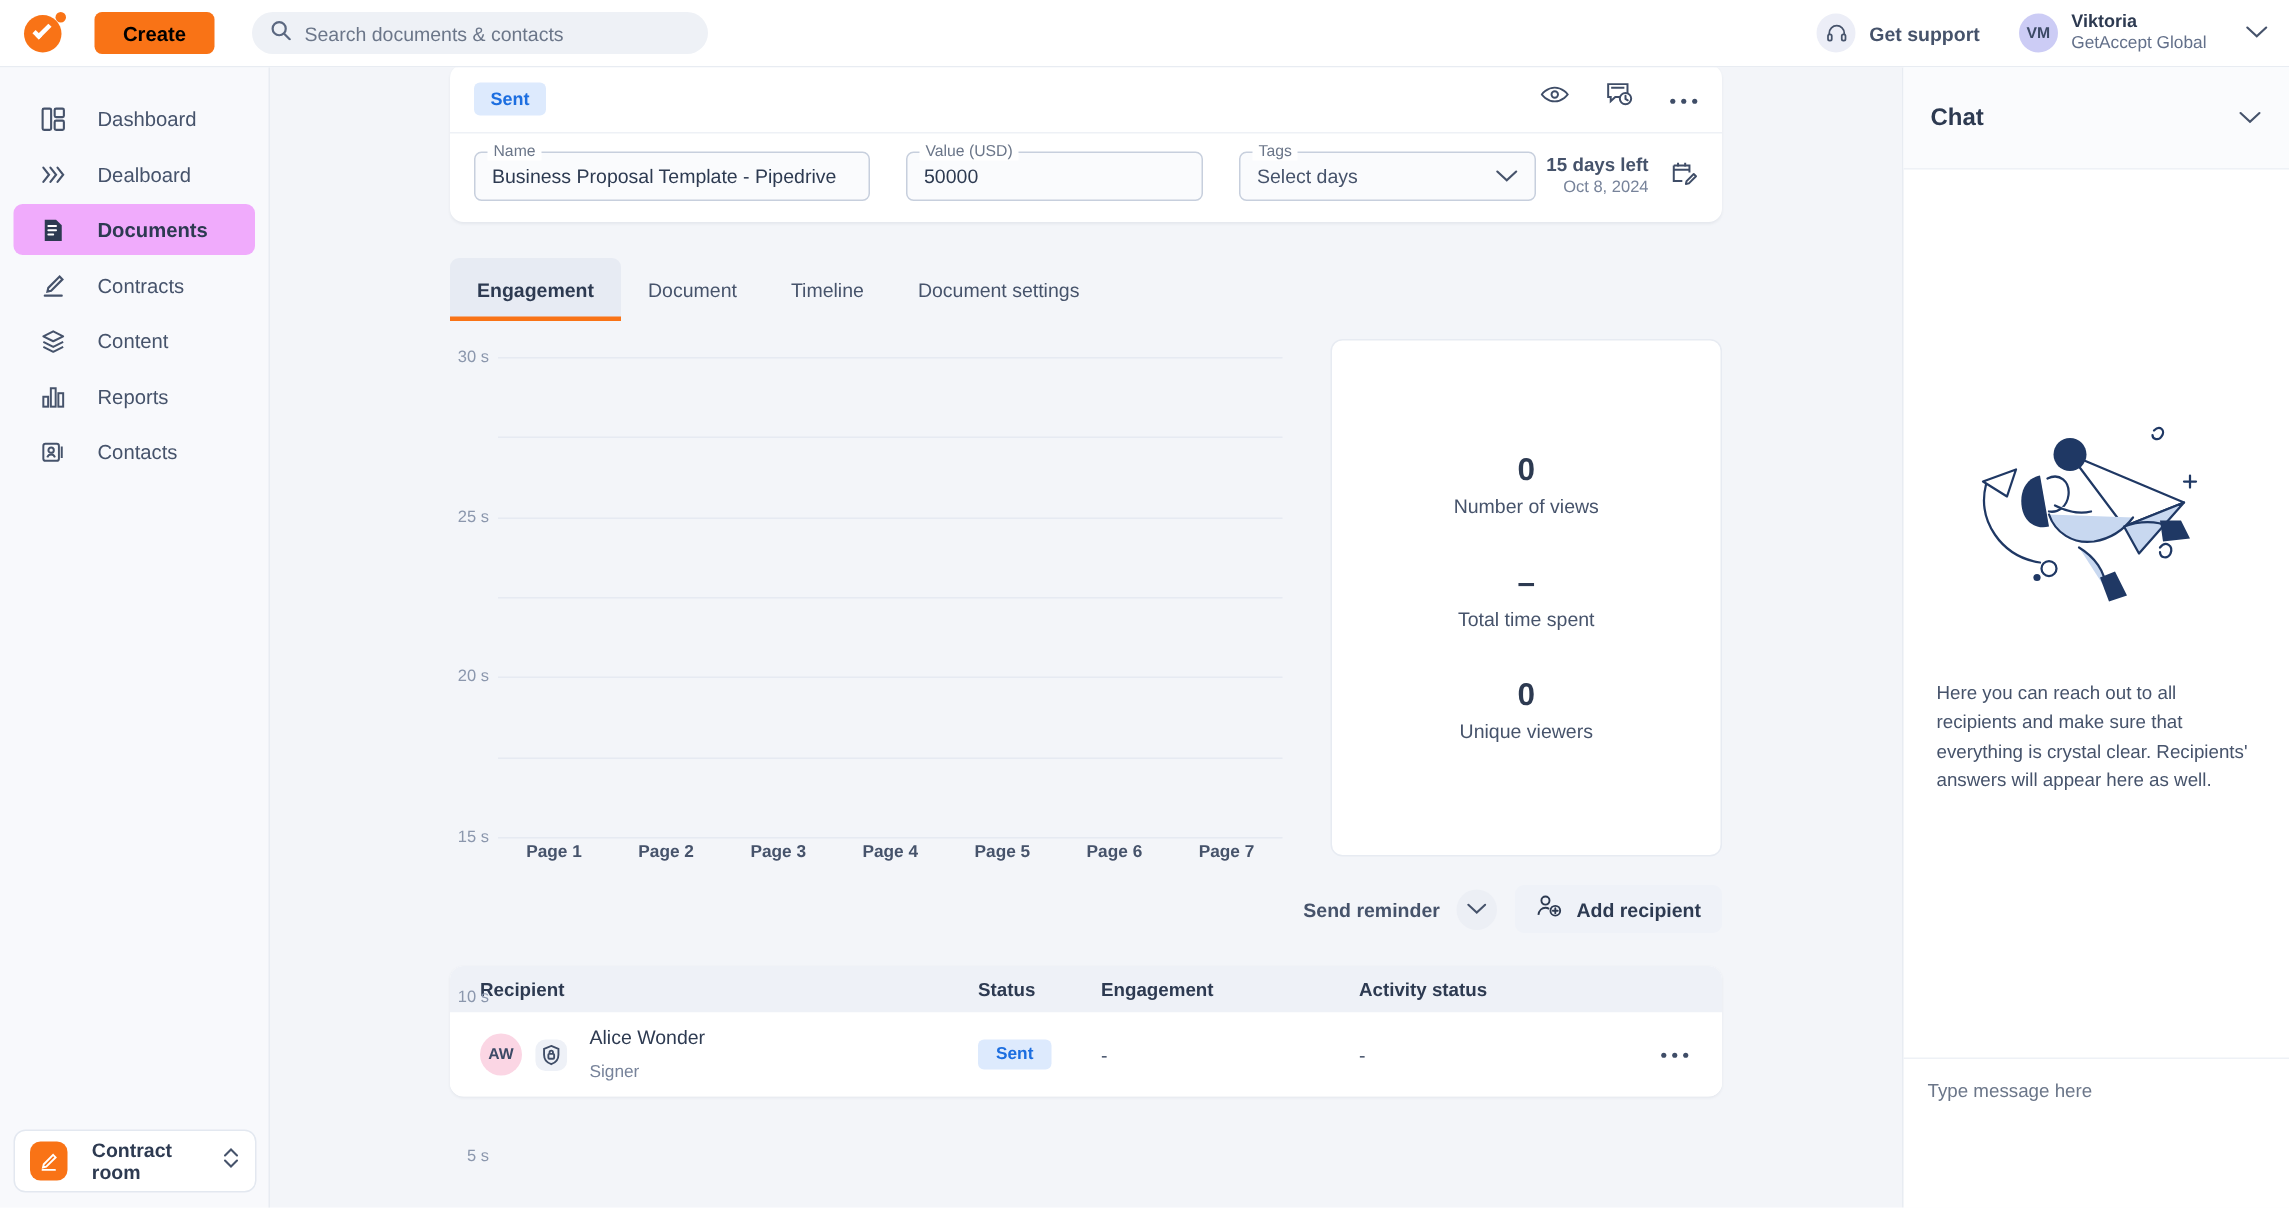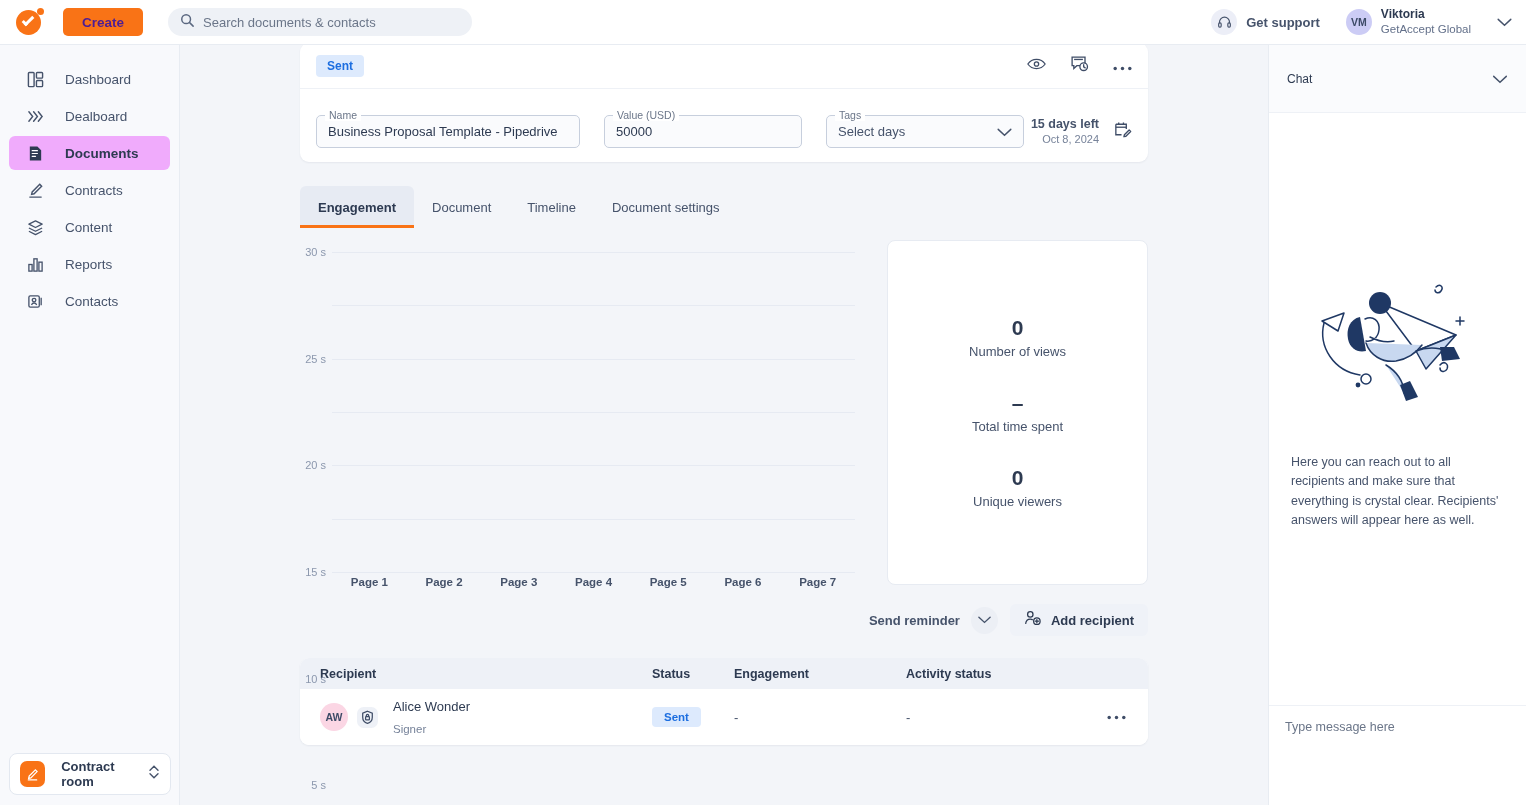--- a/index.html
+++ b/index.html
@@ -25,21 +25,21 @@
     position: absolute; right: 0; top: 0; width: 7px; height: 7px;
     border-radius: 50%; background: #f97316;
   }
   .logo .tick {
     position: absolute; left: 6px; top: 9px; width: 12px; height: 6px;
     border-left: 3px solid #fff; border-bottom: 3px solid #fff;
     transform: rotate(-45deg);
   }
   .create-btn {
     margin-left: 19px; width: 80px; height: 28px; border: none; border-radius: 5px;
-    background: #f97316; color: #4c1d95; font-size: 13.5px; font-weight: 600;
+    background: #f97316; color: #000000; font-size: 13.5px; font-weight: 600;
     font-family: inherit; cursor: pointer;
   }
   .search-wrap {
     margin-left: 25px; width: 304px; height: 28px; border-radius: 14px;
     background: #eef1f6; display: flex; align-items: center; padding: 0 12px;
   }
   .search-wrap svg { flex: none; }
   .search-input {
     border: none; background: transparent; outline: none; margin-left: 9px;
     font-family: inherit; font-size: 13px; color: #5b6880; width: 100%;
@@ -104,21 +104,21 @@
   .doc-head {
     display: flex; align-items: center; height: 46px; padding: 0 16px;
     border-bottom: 1px solid #eef1f6;
   }
   .badge-sent {
     background: #ddeafd; color: #1c6ee0; font-size: 12px; font-weight: 700;
     border-radius: 4px; padding: 4px 11px;
   }
   .doc-head-icons { margin-left: auto; display: flex; align-items: center; gap: 24px; }
   .doc-head-icons > * { cursor: pointer; }
-  .fields { display: flex; padding: 12px 16px 0 16px; margin-top: 14px; }
+  .fields { display: flex; padding: 12px 16px 0 16px; }
   .field {
     position: relative; height: 33px; border: 1px solid #c7cfdd; border-radius: 5px;
     background: #fafbfd; display: flex; align-items: center; padding: 0 11px;
   }
   .field > .flab {
     position: absolute; top: -7px; left: 8px; background: #fff; padding: 0 4px;
     font-size: 10.5px; color: #6b7689;
   }
   .field input {
     border: none; background: transparent; outline: none; width: 100%;
@@ -224,21 +224,21 @@
 
   
   .chat {
     position: absolute; left: 1268px; top: 45px; width: 258px; height: 760px;
     background: #fff; border-left: 1px solid #e8ecf2;
   }
   .chat-head {
     height: 68px; background: #fafbfd; border-bottom: 1px solid #eef1f6;
     display: flex; align-items: center; padding: 0 18px; cursor: pointer;
   }
-  .chat-head .t { font-size: 12px; font-weight: 400; color: #2d3a51; }
+  .chat-head .t { font-size: 16px; font-weight: 700; color: #2d3a51; }
   .chat-head .c { margin-left: auto; }
   .chat-illu { margin-top: 160px; display: flex; justify-content: center; }
   .chat-copy {
     margin: 40px 22px 0 22px; font-size: 12.5px; color: #46536b; line-height: 1.55;
   }
   .chat-input-wrap {
     position: absolute; left: 0; bottom: 0; width: 258px; height: 100px;
     border-top: 1px solid #eef1f6; padding: 14px 16px 0 16px;
   }
   .chat-input {

